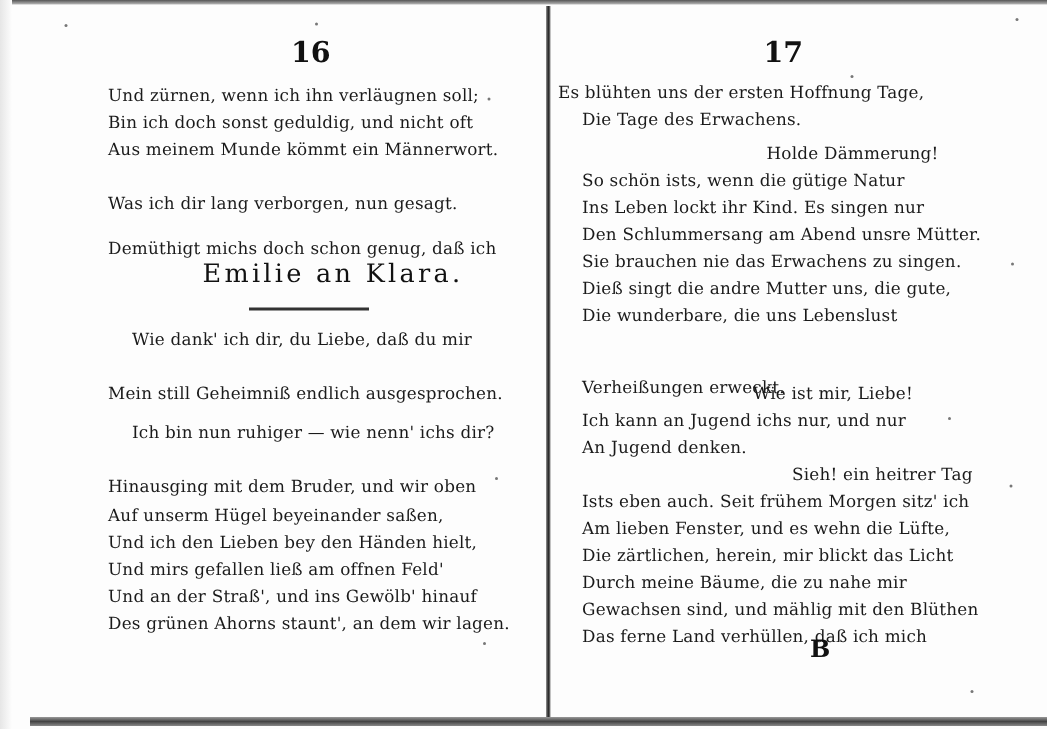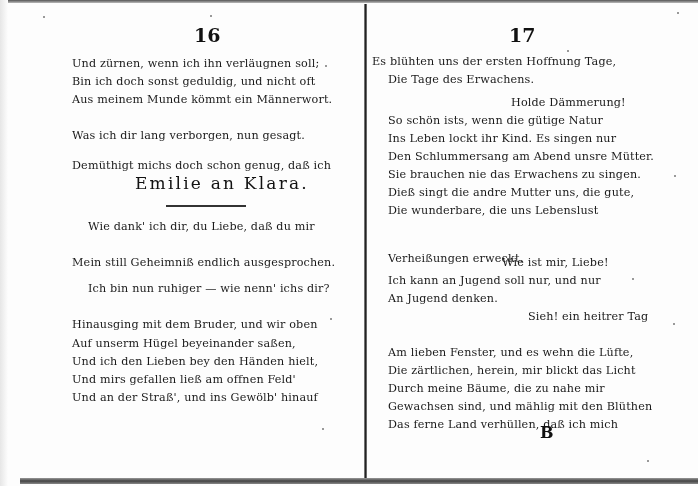--- a/index.html
+++ b/index.html
@@ -56,20 +56,21 @@
 
     <div class="line" style="left:88px; top:220px;">Wie dank' ich dir, du Liebe, daß du mir</div>
     <div class="line" style="left:72px; top:256px;">Mein still Geheimniß endlich ausgesprochen.</div>
 
     <div class="line" style="left:88px; top:282px;">Ich bin nun ruhiger — wie nenn' ichs dir?</div>
     <div class="line" style="left:72px; top:318px;">Hinausging mit dem Bruder, und wir oben</div>
     <div class="line" style="left:72px; top:337px;">Auf unserm Hügel beyeinander saßen,</div>
     <div class="line" style="left:72px; top:355px;">Und ich den Lieben bey den Händen hielt,</div>
     <div class="line" style="left:72px; top:373px;">Und mirs gefallen ließ am offnen Feld'</div>
     <div class="line" style="left:72px; top:391px;">Und an der Straß', und ins Gewölb' hinauf</div>
+    <div class="line" style="left:72px; top:409px;">Des grünen Ahorns staunt', an dem wir lagen.</div>
 
     <div class="speck" style="left:210px; top:15px;"></div>
     <div class="speck" style="left:325px; top:65px;"></div>
     <div class="speck" style="left:330px; top:318px;"></div>
     <div class="speck" style="left:322px; top:428px;"></div>
     <div class="speck" style="left:43px; top:16px;"></div>
   </div>
 
   <div class="page right">
     <div class="folio" style="left:142px; top:24px;">17</div>
@@ -78,23 +79,24 @@
     <div class="line" style="left:21px; top:73px;">Die Tage des Erwachens.</div>
     <div class="line" style="left:144px; top:96px;">Holde Dämmerung!</div>
     <div class="line" style="left:21px; top:114px;">So schön ists, wenn die gütige Natur</div>
     <div class="line" style="left:21px; top:132px;">Ins Leben lockt ihr Kind. Es singen nur</div>
     <div class="line" style="left:21px; top:150px;">Den Schlummersang am Abend unsre Mütter.</div>
     <div class="line" style="left:21px; top:168px;">Sie brauchen nie das Erwachens zu singen.</div>
     <div class="line" style="left:21px; top:186px;">Dieß singt die andre Mutter uns, die gute,</div>
     <div class="line" style="left:21px; top:204px;">Die wunderbare, die uns Lebenslust</div>
     <div class="line" style="left:21px; top:252px;">Verheißungen erweckt.</div>
     <div class="line" style="left:135px; top:256px;">Wie ist mir, Liebe!</div>
-    <div class="line" style="left:21px; top:274px;">Ich kann an Jugend soll nur, und nur</div>
+    <div class="line" style="left:21px; top:274px;">Ich kann an Jugend ichs nur, und nur</div>
     <div class="line" style="left:21px; top:292px;">An Jugend denken.</div>
     <div class="line" style="left:161px; top:310px;">Sieh! ein heitrer Tag</div>
+    <div class="line" style="left:21px; top:328px;">Ists eben auch. Seit frühem Morgen sitz' ich</div>
     <div class="line" style="left:21px; top:346px;">Am lieben Fenster, und es wehn die Lüfte,</div>
     <div class="line" style="left:21px; top:382px;">Durch meine Bäume, die zu nahe mir</div>
     <div class="line" style="left:21px; top:364px;">Die zärtlichen, herein, mir blickt das Licht</div>
     <div class="line" style="left:21px; top:400px;">Gewachsen sind, und mählig mit den Blüthen</div>
     <div class="line" style="left:21px; top:418px;">Das ferne Land verhüllen, daß ich mich</div>
 
     <div class="signature" style="left:173px; top:423px;">B</div>
 
     <div class="speck" style="left:310px; top:12px;"></div>
     <div class="speck" style="left:200px; top:50px;"></div>

